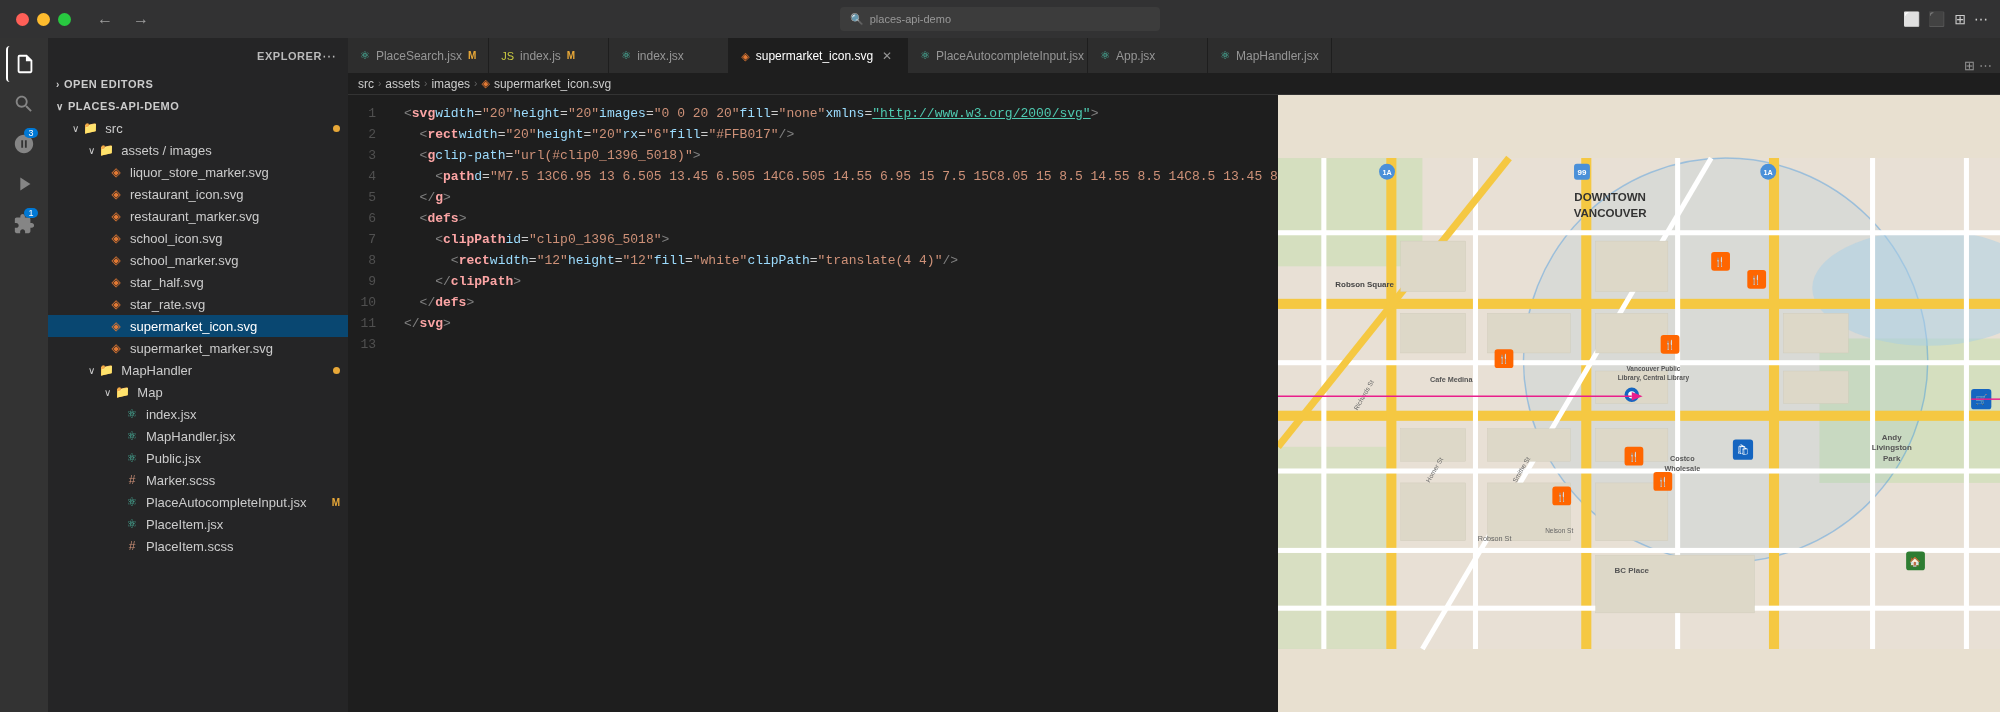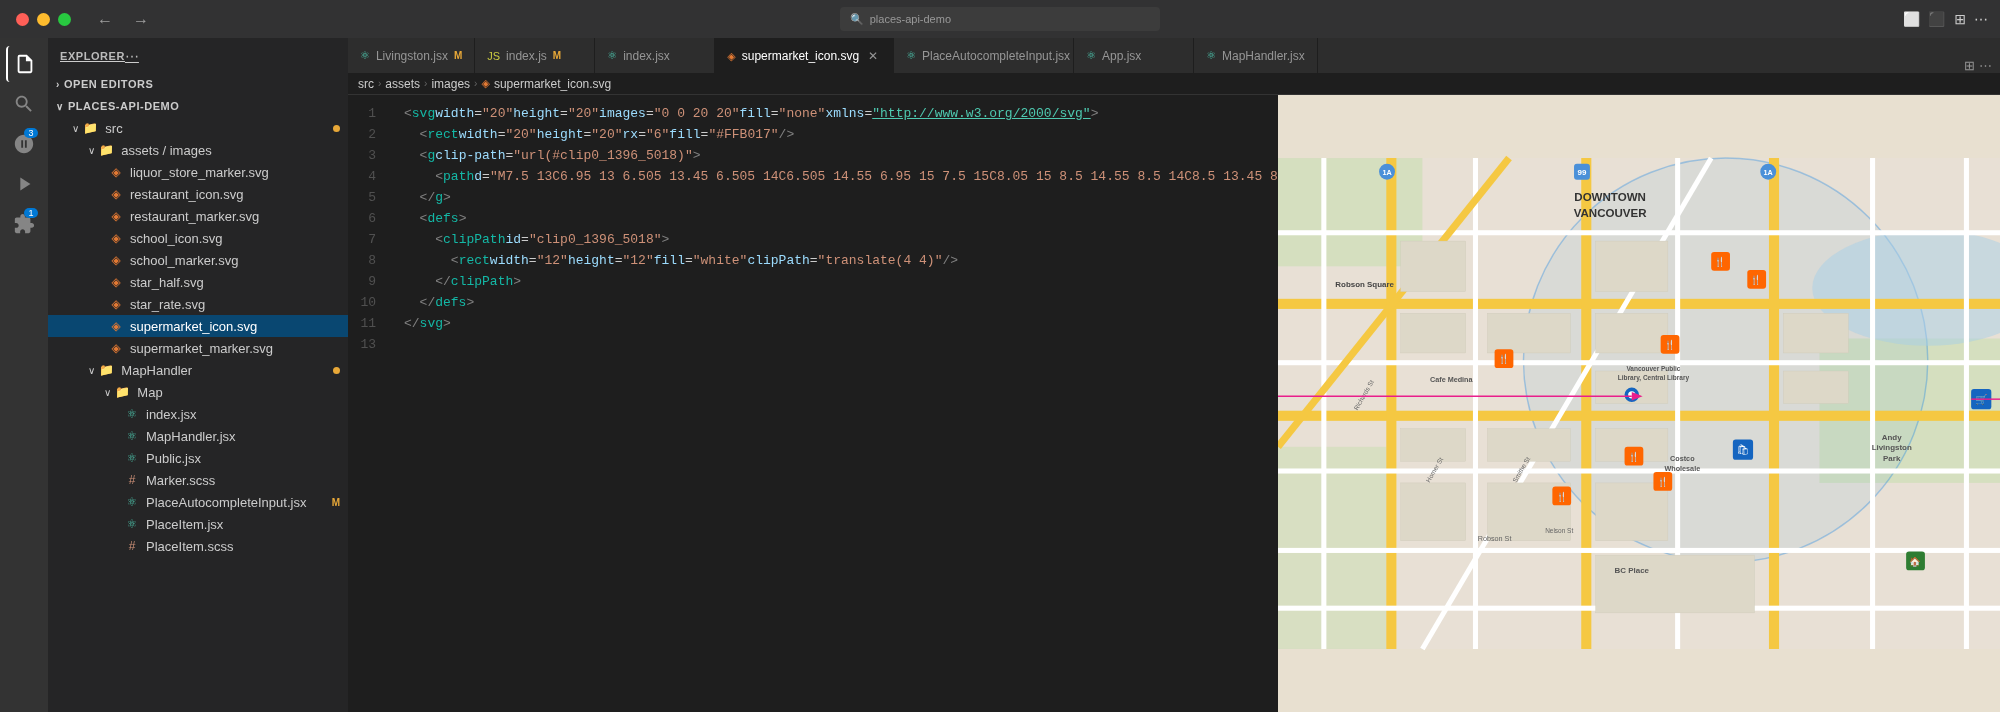--- a/index.html
+++ b/index.html
@@ -138,23 +138,22 @@
       background: #252526;
       flex-shrink: 0;
       display: flex;
       flex-direction: column;
       overflow: hidden;
     }
     .sidebar-header {
       height: 35px;
       display: flex;
       align-items: center;
-      justify-content: flex-start;
+      justify-content: flex-end;
       padding: 0 12px;
-      text-decoration: underline;
     }
     .sidebar-header-title {
       font-size: 11px;
       font-weight: 700;
       color: #bbbbbb;
       letter-spacing: 0.05em;
       text-transform: uppercase;
     }
     .sidebar-header-actions {
       display: flex;
@@ -363,21 +362,21 @@
       line-height: 21px;
       white-space: nowrap;
     }
     .code-line {
       padding: 0 8px;
       height: 21px;
       display: flex;
       align-items: center;
     }
     
-    .syn-tag { color: #14b8a6; }
+    .syn-tag { color: #fca5a5; font-weight: bold; }
     .syn-attr { color: #9cdcfe; }
     .syn-val { color: #ce9178; }
     .syn-eq { color: #cccccc; }
     .syn-link { color: #4ec9b0; text-decoration: underline; }
     .syn-punct { color: #808080; }
     .syn-text { color: #cccccc; }
 
     
     .map-panel {
       flex: 1;
@@ -555,21 +554,21 @@
         <span>PlaceItem.scss</span>
       </div>
     </div>
   </div>
 
   <div class="editor-area">
 
     <div class="tabs-bar">
       <div class="tab">
         <span class="tab-icon icon-jsx">⚛</span>
-        <span>Livingston.jsx</span>
+        <span>PlaceSearch.jsx</span>
         <span class="tab-badge">M</span>
       </div>
       <div class="tab">
         <span class="tab-icon icon-js" style="color:#cbcb41;">JS</span>
         <span>index.js</span>
         <span class="tab-badge">M</span>
       </div>
       <div class="tab">
         <span class="tab-icon icon-jsx">⚛</span>
         <span>index.jsx</span>

